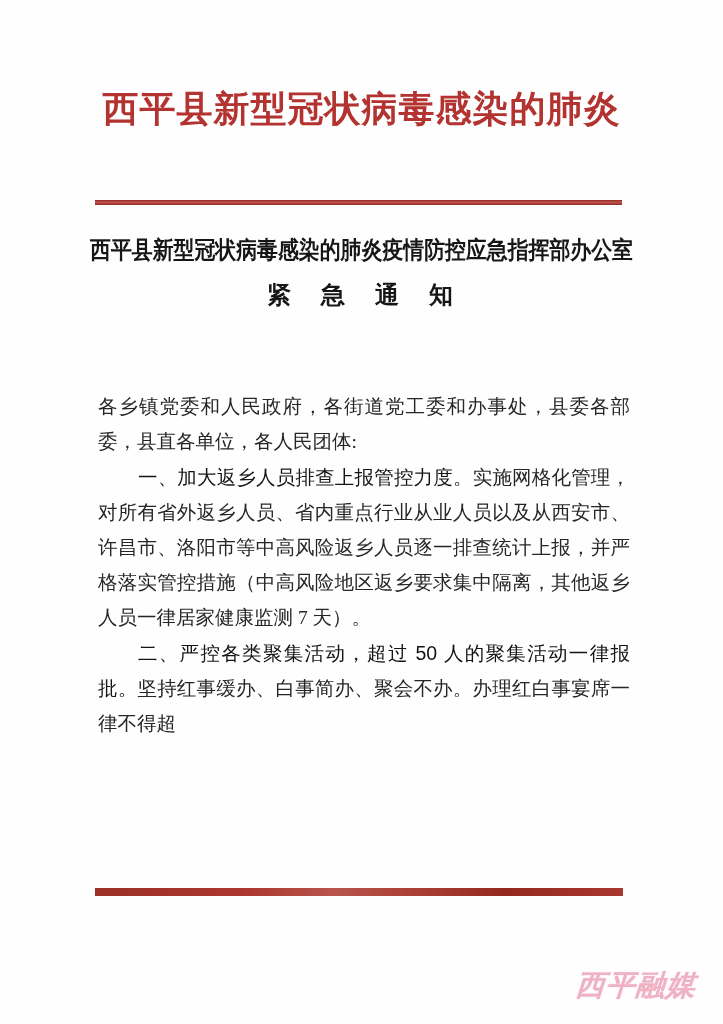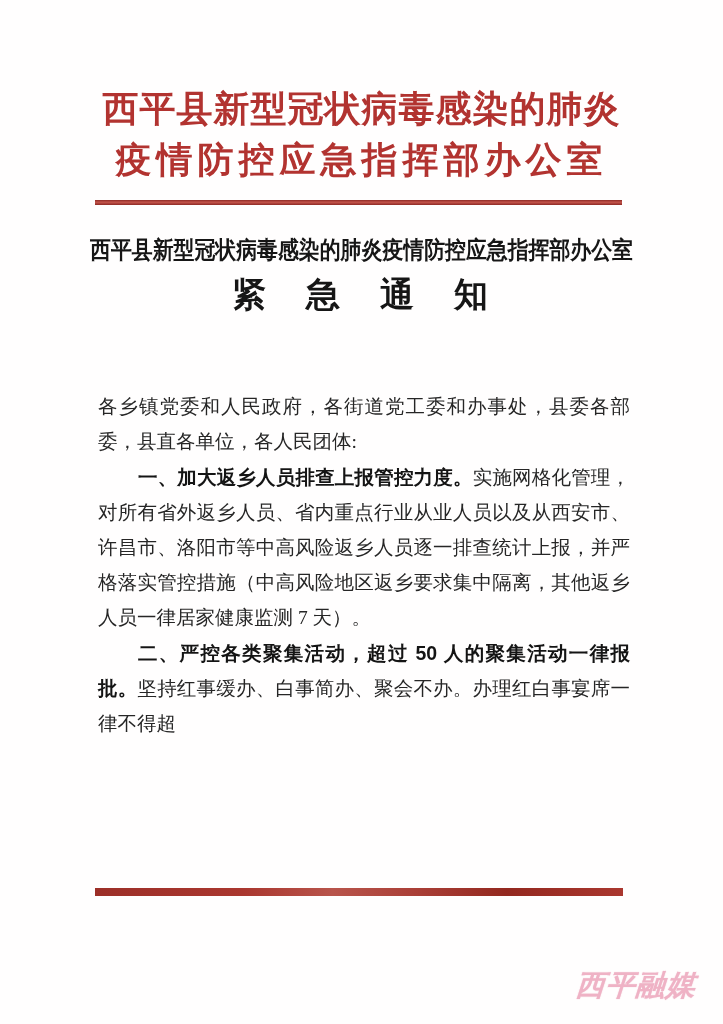--- a/index.html
+++ b/index.html
@@ -21,32 +21,32 @@
   
   .title-block {
     position:absolute; top:229px; left:0; width:100%;
     text-align:center; color:#161616; font-weight:bold;
   }
   .title-block .t1 {
     font-size:24px; line-height:42px; white-space:nowrap;
     transform:scaleX(0.87); transform-origin:50% 50%;
   }
   .title-block .t2 { font-size:26px; line-height:43px; letter-spacing:1px; }
-  .title-block .t3 { font-size:34px; line-height:48px; letter-spacing:3px; }
+  .title-block .t3 { font-size:24px; line-height:48px; letter-spacing:3px; }
   
   .doc-body {
     position:absolute; top:388px; left:97px; width:534px;
     font-size:19.5px; line-height:35px; color:#262626;
     text-align:justify;
   }
   .doc-body p { margin:1px; }
   .doc-body p.ind { text-indent:2.05em; }
   .lead {
     font-family:"Liberation Sans","DejaVu Sans",sans-serif;
-    font-weight:bold; color:#141414; letter-spacing:0;
+    font-weight:normal; color:#141414; letter-spacing:0;
   }
   
   .rule-bottom {
     position:absolute; top:888px; left:95px; width:528px; height:8px;
     background:linear-gradient(90deg,#9c2f28 0%,#aa372f 28%,#b8544b 45%,#ab4038 60%,#93281f 78%,#aa372f 100%);
   }
   
   .watermark {
     position:absolute; left:576px; top:966px;
     font-size:29px; font-weight:bold; font-style:italic;
@@ -55,21 +55,20 @@
     transform:skewX(-4deg);
   }
 </style>
 </head>
 <body>
 
 <div class="page">
 
   <div class="letterhead">
     <div class="lh1">西平县新型冠状病毒感染的肺炎</div>
-    <div class="lh2">疫情防控应急指挥部办公室</div>
   </div>
 
   <div class="rule-top"></div>
 
   <div class="title-block">
     <div class="t1">西平县新型冠状病毒感染的肺炎疫情防控应急指挥部办公室</div>
     <div class="t3">紧　急　通　知</div>
   </div>
 
   <div class="doc-body">

